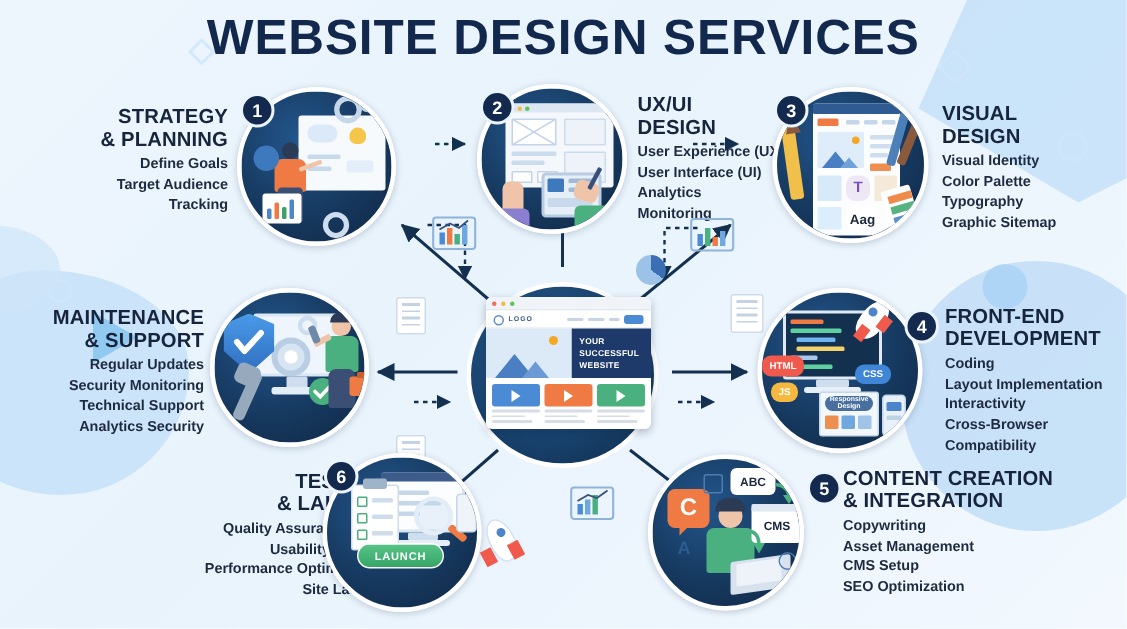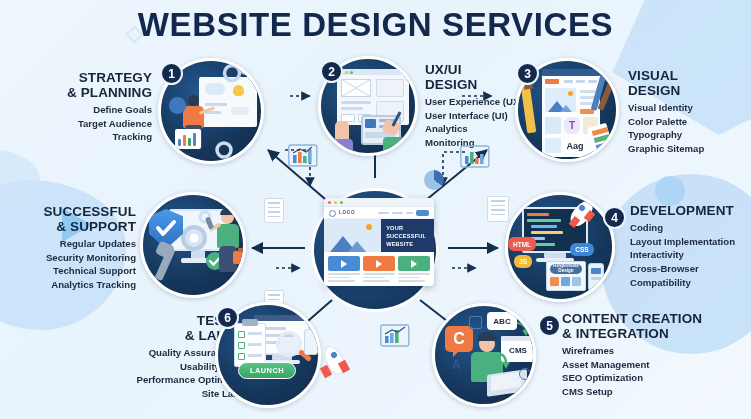--- a/index.html
+++ b/index.html
@@ -312,20 +312,21 @@
       <div class="bar" style="left:83px; top:82px; width:10px; height:2.5px; background:#bed2e6;"></div>
       <div style="position:absolute;left:66px;top:4px;width:16px;height:28px;background:#fff;border-radius:50% 50% 40% 40%;transform:rotate(38deg);"></div>
       <div style="position:absolute;left:71px;top:10px;width:6px;height:6px;border-radius:50%;background:#4b84c8;transform:rotate(38deg);"></div>
       <div style="position:absolute;left:63px;top:22px;width:7px;height:10px;background:#ef5a4c;transform:rotate(38deg);"></div>
       <div style="position:absolute;left:78px;top:16px;width:7px;height:10px;background:#ef5a4c;transform:rotate(38deg);"></div>
     </div>
   </div>
   <div class="badge" style="left:603px; top:206px;">4</div>
   <div class="block ta-l" style="left:630px; top:203px; width:120px;">
     <div class="head">
+      <div>FRONT-END</div>
       <div>DEVELOPMENT</div>
     </div>
     <div class="bullets">
       <div>Coding</div>
       <div>Layout Implementation</div>
       <div>Interactivity</div>
       <div>Cross-Browser</div>
       <div>Compatibility</div>
     </div>
   </div>
@@ -356,24 +357,24 @@
       <div style="position:absolute;left:84px;top:62px;width:12px;height:12px;border:1.6px solid #4d7cb2;border-radius:50%;"></div>
     </div>
   </div>
   <div class="badge" style="left:538px; top:314px;">5</div>
   <div class="block ta-l" style="left:562px; top:311px; width:188px;">
     <div class="head">
       <div>CONTENT CREATION</div>
       <div>&amp; INTEGRATION</div>
     </div>
     <div class="bullets">
-      <div>Wireframes</div>
+      <div>Copywriting</div>
       <div>Asset Management</div>
+      <div>CMS Setup</div>
       <div>SEO Optimization</div>
-      <div>CMS Setup</div>
     </div>
   </div>
 
   <div class="block ta-r" style="left:88px; top:313px; width:168px;">
     <div class="head">
       <div>TESTING</div>
       <div>&amp; LAUNCH</div>
     </div>
     <div class="bullets">
       <div>Quality Assurance (QA)</div>
@@ -407,28 +408,28 @@
   <div class="launch-btn" style="left:238px; top:362px; width:58px; height:17px;">LAUNCH</div>
   <div class="badge" style="left:216px; top:306px;">6</div>
 
   <div style="position:absolute;left:326px;top:345px;width:17px;height:30px;background:#fff;border:1.5px solid #d4e2f0;border-radius:50% 50% 40% 40%;transform:rotate(-28deg);z-index:8;"></div>
   <div style="position:absolute;left:331px;top:352px;width:6px;height:6px;border-radius:50%;background:#4b84c8;transform:rotate(-28deg);z-index:9;"></div>
   <div style="position:absolute;left:322px;top:366px;width:8px;height:11px;background:#ef5a4c;transform:rotate(-28deg);z-index:8;"></div>
   <div style="position:absolute;left:340px;top:361px;width:8px;height:11px;background:#ef5a4c;transform:rotate(-28deg);z-index:8;"></div>
 
   <div class="block ta-r" style="left:8px; top:204px; width:128px;">
     <div class="head">
-      <div>SUCCESSFUL</div>
+      <div>MAINTENANCE</div>
       <div>&amp; SUPPORT</div>
     </div>
     <div class="bullets">
       <div>Regular Updates</div>
       <div>Security Monitoring</div>
       <div>Technical Support</div>
-      <div>Analytics Tracking</div>
+      <div>Analytics Security</div>
     </div>
   </div>
   <div class="pod" style="left:140px; top:192px; width:106px; height:106px;">
     <div class="pod-inner">
       <div class="scr" style="left:26px; top:14px; width:58px; height:42px; background:#eef5fc; border:2px solid #d9e6f3;"></div>
       <div class="bar" style="left:48px; top:56px; width:14px; height:8px; background:#cfdeef;"></div>
       <div class="bar" style="left:38px; top:63px; width:34px; height:5px; background:#e3edf7; border-radius:2px;"></div>
       <svg style="position:absolute;left:34px;top:26px;" width="34" height="34">
         <circle cx="17" cy="17" r="11" fill="#d7e5f3" stroke="#b9cde3" stroke-width="4"></circle>
         <circle cx="17" cy="17" r="4.5" fill="#fff"></circle>

